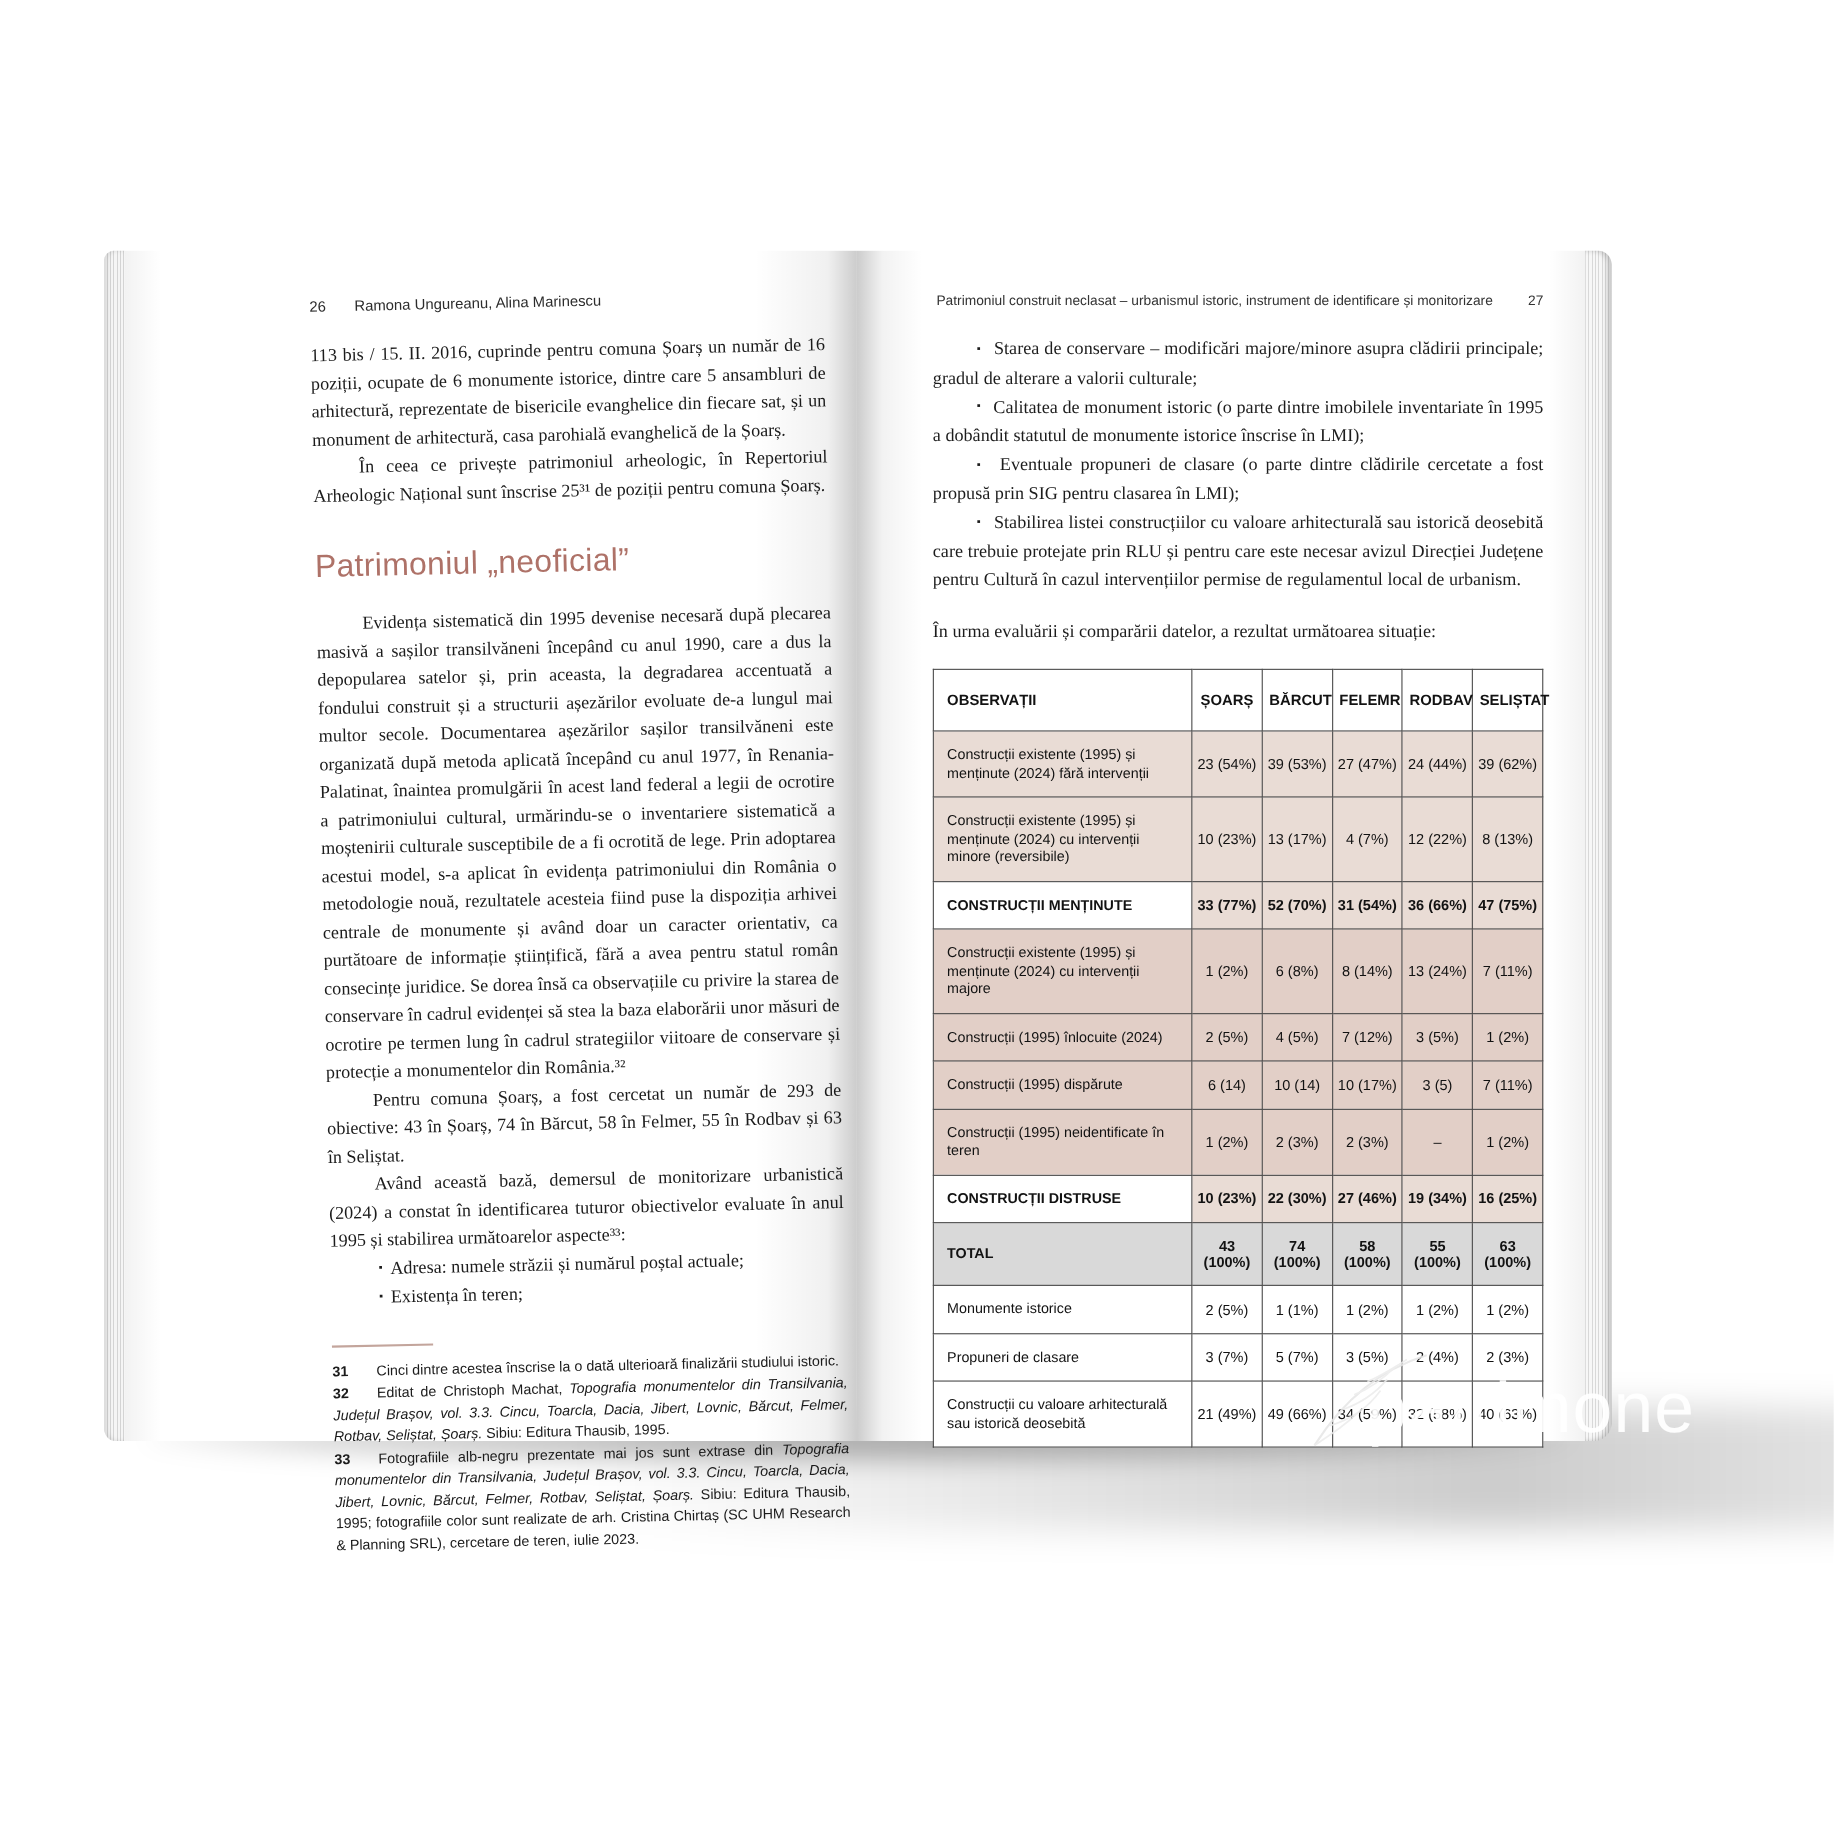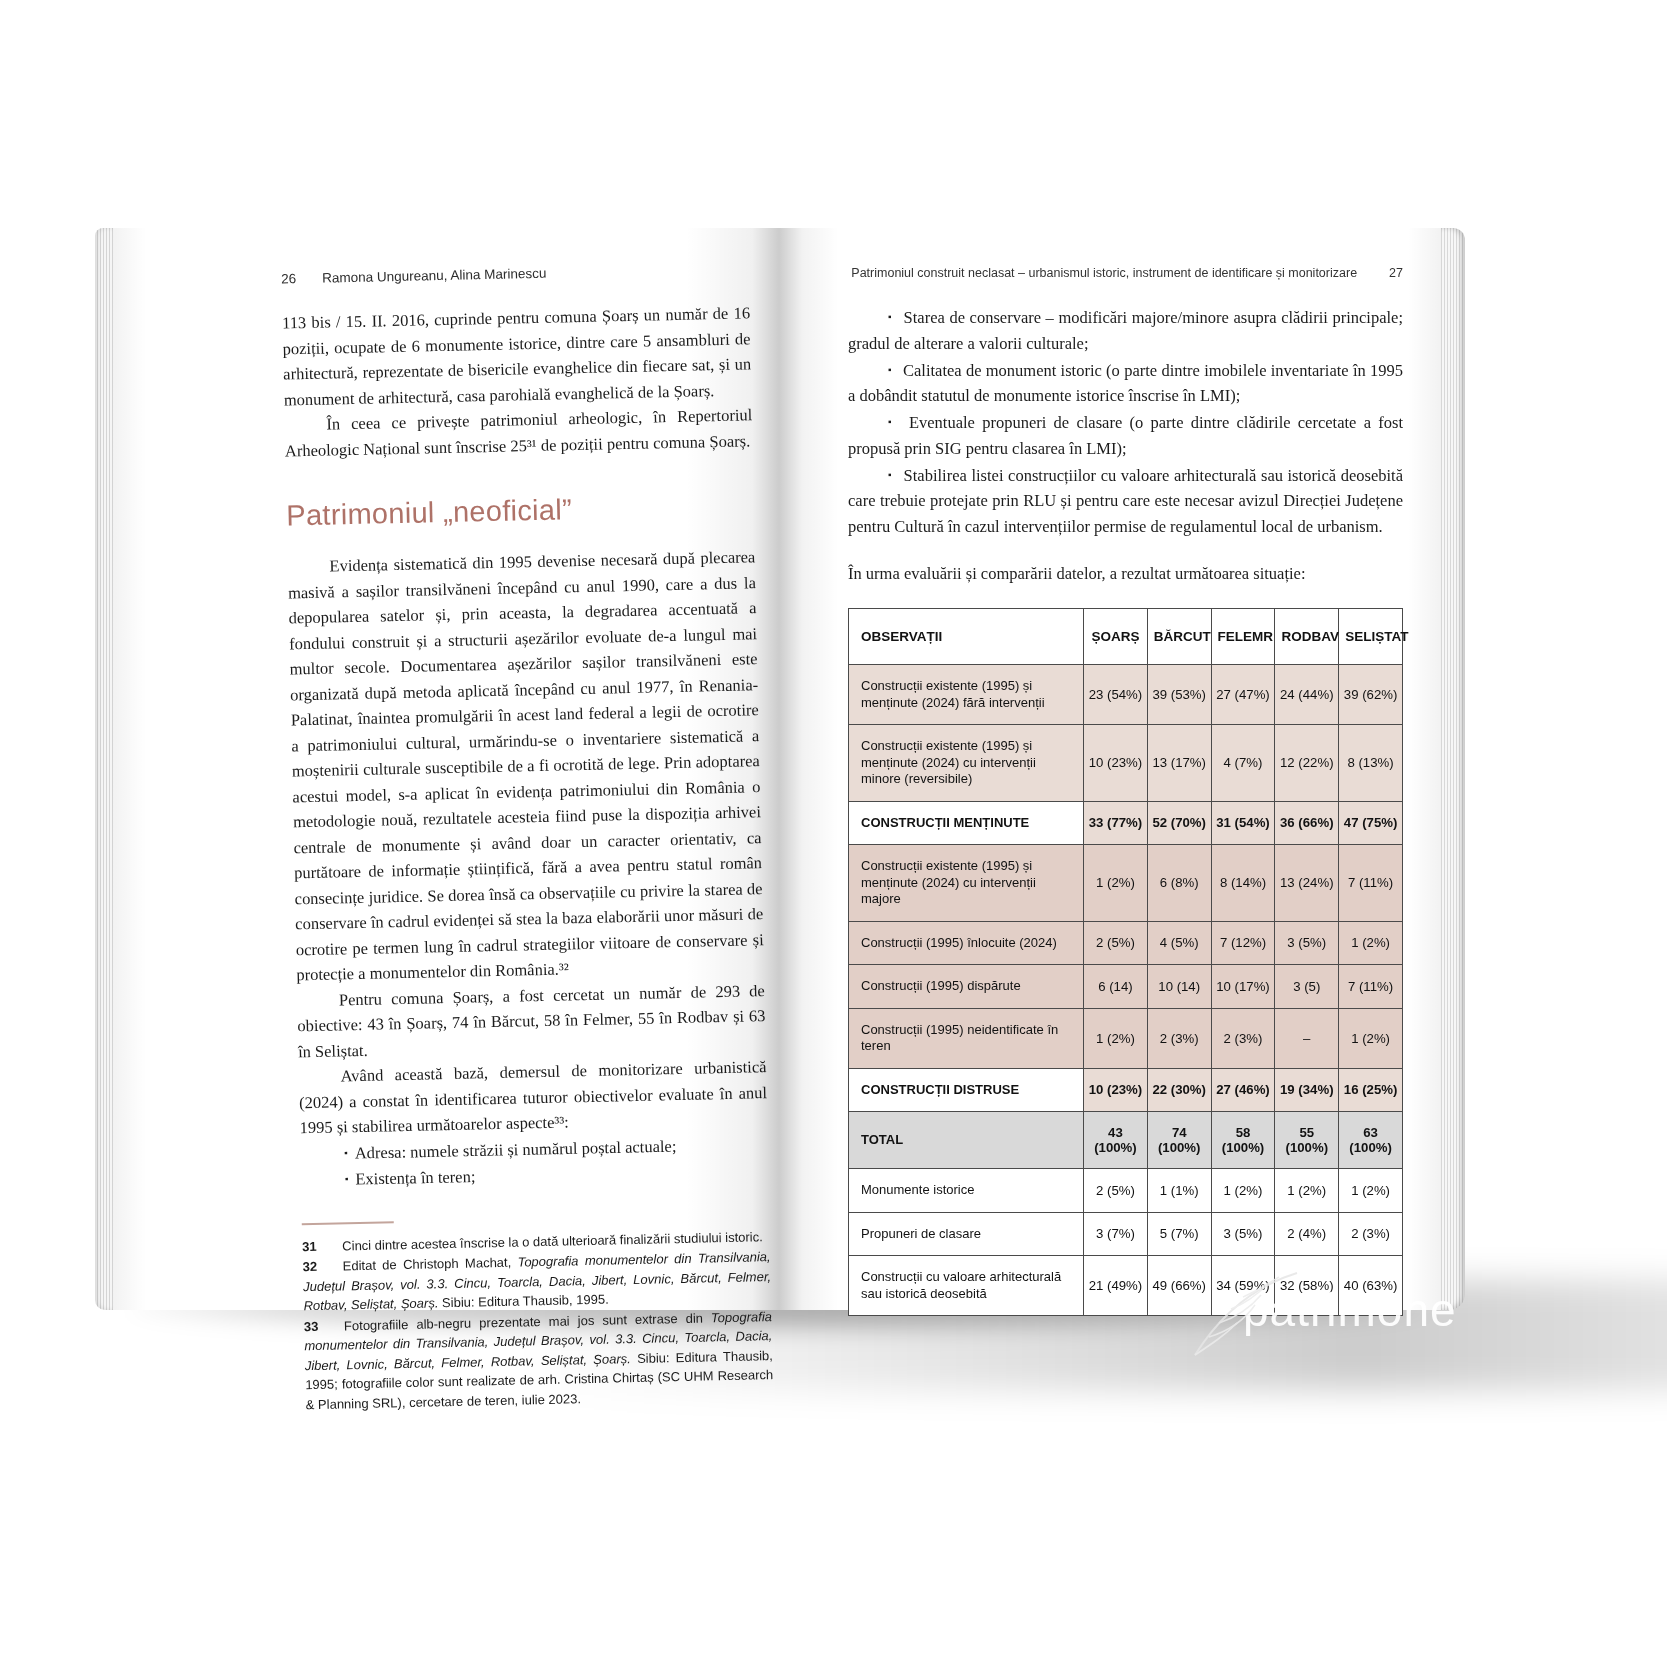--- a/index.html
+++ b/index.html
@@ -96,23 +96,23 @@
   td.val-cell{text-align:center;padding:13px 3px;font-size:13.2px;}
   tr.pink td{background:#e9dcd5;}
   tr.pink-dark td{background:#e2cfc7;}
   tr.subtotal td{background:#e9dcd5;font-weight:700;}
   tr.subtotal td.label-cell{background:#ffffff;}
   tr.total td{background:#d9d9d9;font-weight:700;}
   tr.white td{background:#ffffff;}
 
   
   .watermark{
-    position:absolute;left:1243px;top:1283px;display:flex;align-items:flex-start;
+    position:absolute;left:1243px;top:1242px;display:flex;align-items:flex-start;
     color:rgba(255,255,255,0.93);font-family:"Liberation Sans",sans-serif;
-    font-size:46px;font-weight:400;letter-spacing:1px;white-space:nowrap;
+    font-size:65px;font-weight:400;letter-spacing:1px;white-space:nowrap;
   }
   .feather{position:absolute;left:-58px;top:-18px;opacity:0.85;}
 </style>
 </head>
 <body>
 
 <div class="book-shadow"></div>
 <div class="shadow-sweep"></div>
 
 <div class="book">

